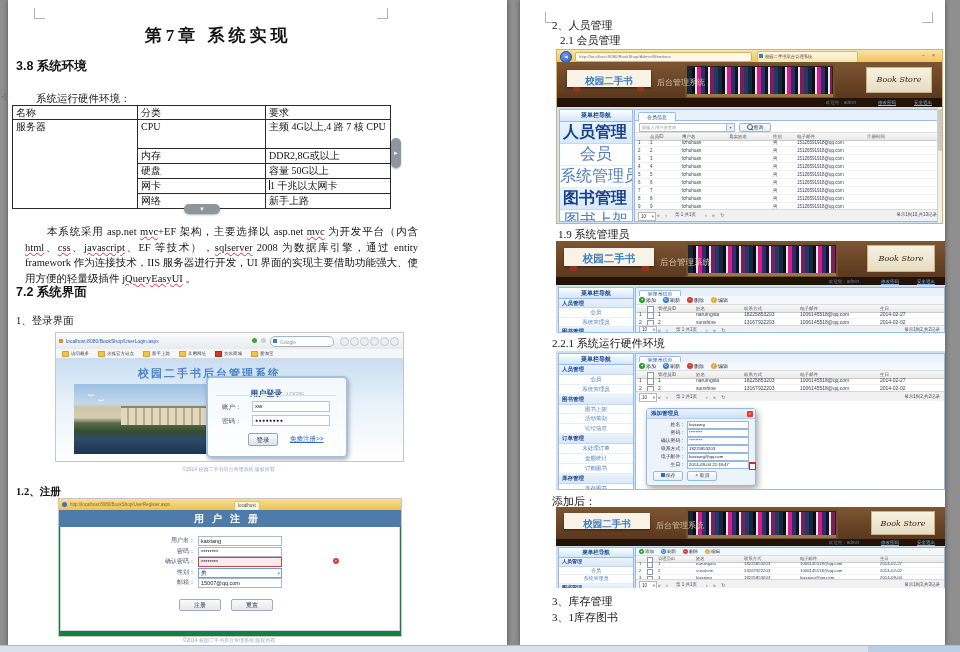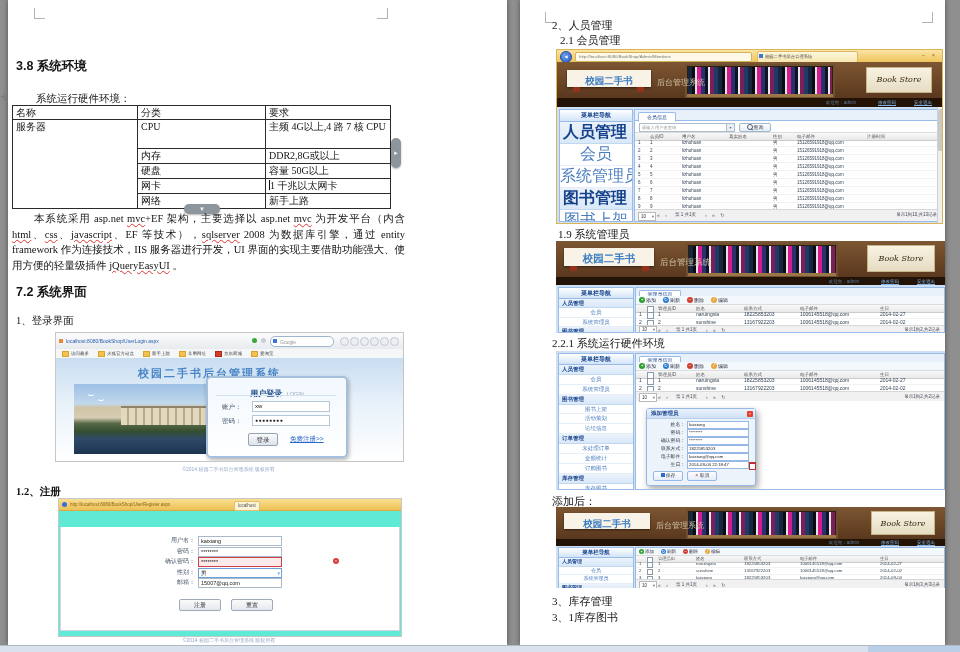--- a/index.html
+++ b/index.html
@@ -17,21 +17,21 @@
   .body-t{font:10.5px/15.5px "Liberation Serif","DejaVu Serif",serif;color:#151515;}
   table.hw{border-collapse:collapse;font:10px/13px "Liberation Serif",serif;color:#151515;}
   table.hw td{border:1px solid #2a2a2a;padding:0 3px;vertical-align:top;}
   .caret{display:inline-block;width:1px;height:10px;background:#111;vertical-align:-1px;}
   .pill{background:#8d959d;border-radius:5px;color:#f2f2f2;text-align:center;box-shadow:0 1px 2px rgba(0,0,0,.3);}
   .para{font:10.5px/15.5px "Liberation Serif","DejaVu Serif",serif;color:#151515;text-align:justify;text-indent:22px;}
   .t-w{text-decoration-line:underline;text-decoration-style:wavy;text-decoration-color:#e03030;text-decoration-thickness:1px;text-underline-offset:1px;}
   .cap{font-size:5px;color:#93a6c6;text-align:center;}
 
   
-  .shotbox{background:#5eead4;border:1px solid #c6c6c6;overflow:hidden;}
+  .shotbox{background:#15803d;border:1px solid #c6c6c6;overflow:hidden;}
   .ff-bar{background:linear-gradient(#fcfcfc,#e7ebef);border-bottom:1px solid #cfcfcf;}
   .tiny-url{font-size:5px;color:#2a5db0;white-space:nowrap;}
   .gbox{background:#fff;border:1px solid #9fb6cc;border-radius:5px;}
   .gtxt{font-size:5px;color:#979797;}
   .ricon{width:7px;height:7px;border-radius:50%;background:#eceff2;border:1px solid #c3c9cf;}
   .bm-bar{background:#f4f6f8;border-bottom:1px solid #dadee2;font-size:4.5px;color:#444;
           display:flex;align-items:center;gap:9px;padding-left:6px;}
   .bm{display:inline-flex;align-items:center;gap:2px;white-space:nowrap;}
   .bm i{width:5px;height:4px;background:#f2c14e;border:1px solid #d8a42e;display:inline-block;}
   .bm.t-red i{background:#d43c2a;border-color:#b02a1c;}
@@ -142,20 +142,21 @@
 <div id="root">
 
   <div class="a page" style="left:8px;top:0;width:499px;height:645px;"></div>
   <div class="a page" style="left:520px;top:0;width:425px;height:645px;"></div>
 
   <div class="a crop tl" style="left:34px;top:8px;"></div>
   <div class="a crop tr" style="left:377px;top:8px;"></div>
   <div class="a crop tl" style="left:545px;top:12px;"></div>
   <div class="a crop tr" style="left:922px;top:12px;"></div>
 
+  <div class="a doc-title" style="left:8px;top:24px;width:420px;">第7章  系统实现</div>
   <div class="a h2" style="left:16px;top:58px;">3.8 系统环境</div>
   <div class="a body-t" style="left:36px;top:91px;">系统运行硬件环境：</div>
   <div class="a" style="left:1px;top:92px;font-size:9px;color:#777;font-weight:bold;">✣</div>
 
   <table class="a hw" style="left:12px;top:105px;">
     <colgroup>
         <col style="width:125px">
         <col style="width:128px">
         <col style="width:125px">
       </colgroup>
@@ -185,21 +186,21 @@
     <tr>
       <td>网络</td>
       <td style="height:14px;">新手上路</td>
     </tr>
   </tbody>
     </table>
 
   <div class="a pill" style="left:391px;top:138px;width:10px;height:30px;font-size:6px;line-height:30px;">►</div>
   <div class="a pill" style="left:184px;top:204px;width:36px;height:10px;font-size:6px;line-height:10px;">▼</div>
 
-  <p class="a para" style="left:12px;top:211px;width:393px;margin:0;">
+  <p class="a para" style="left:12px;top:211px;width:393px;margin:13px;">
     
   <span>本系统采用 </span><span>asp.net </span><span class="t-w">mvc</span><span>+EF 架构，主要选择以 </span><span>asp.net </span><span class="t-w">mvc</span><span> 为开发平台（内含 </span><span class="t-w">html</span><span>、</span><span class="t-w">css</span><span>、</span><span class="t-w">javascript</span><span>、EF 等技术），</span><span class="t-w">sqlserver</span><span> 2008 为数据库引擎，通过 entity framework 作为连接技术，IIS 服务器进行开发，UI 界面的实现主要借助功能强大、使用方便的轻量级插件 </span><span class="t-w">jQueryEasyUI</span><span> 。</span></p>
 
   <div class="a h2" style="left:16px;top:284px;">7.2 系统界面</div>
   <div class="a body-t" style="left:16px;top:313px;">1、登录界面</div>
 
   <div class="a shotbox" style="left:55px;top:332px;width:347px;height:128px;">
     <div class="a ff-bar" style="left:0;top:0;width:347px;height:16px;">
       <div class="a" style="left:3px;top:6px;width:4px;height:4px;background:#e8883a;"></div>
       <div class="a tiny-url" style="left:10px;top:5px;">localhost:8080/BookShop/UserLogin.aspx</div>
@@ -268,20 +269,21 @@
   <div class="a cap" style="left:55px;top:466px;width:347px;">©2014 校园二手书后台管理系统 版权所有</div>
 
   <div class="a body-t" style="left:16px;top:484px;font-weight:bold;">1.2、注册</div>
 
   <div class="a shotbox" style="left:58px;top:498px;width:342px;height:137px;">
     <div class="a ybar" style="left:0;top:0;width:342px;height:11px;">
       <div class="a" style="left:3px;top:3px;width:5px;height:5px;background:#3a6fd8;border-radius:50%;"></div>
       <div class="a" style="left:11px;top:3px;font-size:4.5px;color:#8a6518;white-space:nowrap;">http://localhost:8080/BookShop/UserRegister.aspx</div>
       <div class="a ytab" style="left:175px;top:1.5px;height:8px;">localhost</div>
     </div>
+    <div class="a reg-banner" style="left:0;top:11px;width:342px;height:17px;line-height:17px;">用户注册</div>
     <div class="a reg-body" style="left:1px;top:28px;width:338px;height:103px;">
       <div class="a" style="left:78px;top:9px;width:190px;">
 
           <div class="reg-row t-normal">
             <span class="lab">用户名：</span><span class="val"><span>kaixiang</span></span>
           </div>
 
           <div class="reg-row t-normal">
             <span class="lab">密码：</span><span class="val"><span>********</span></span>
           </div>

